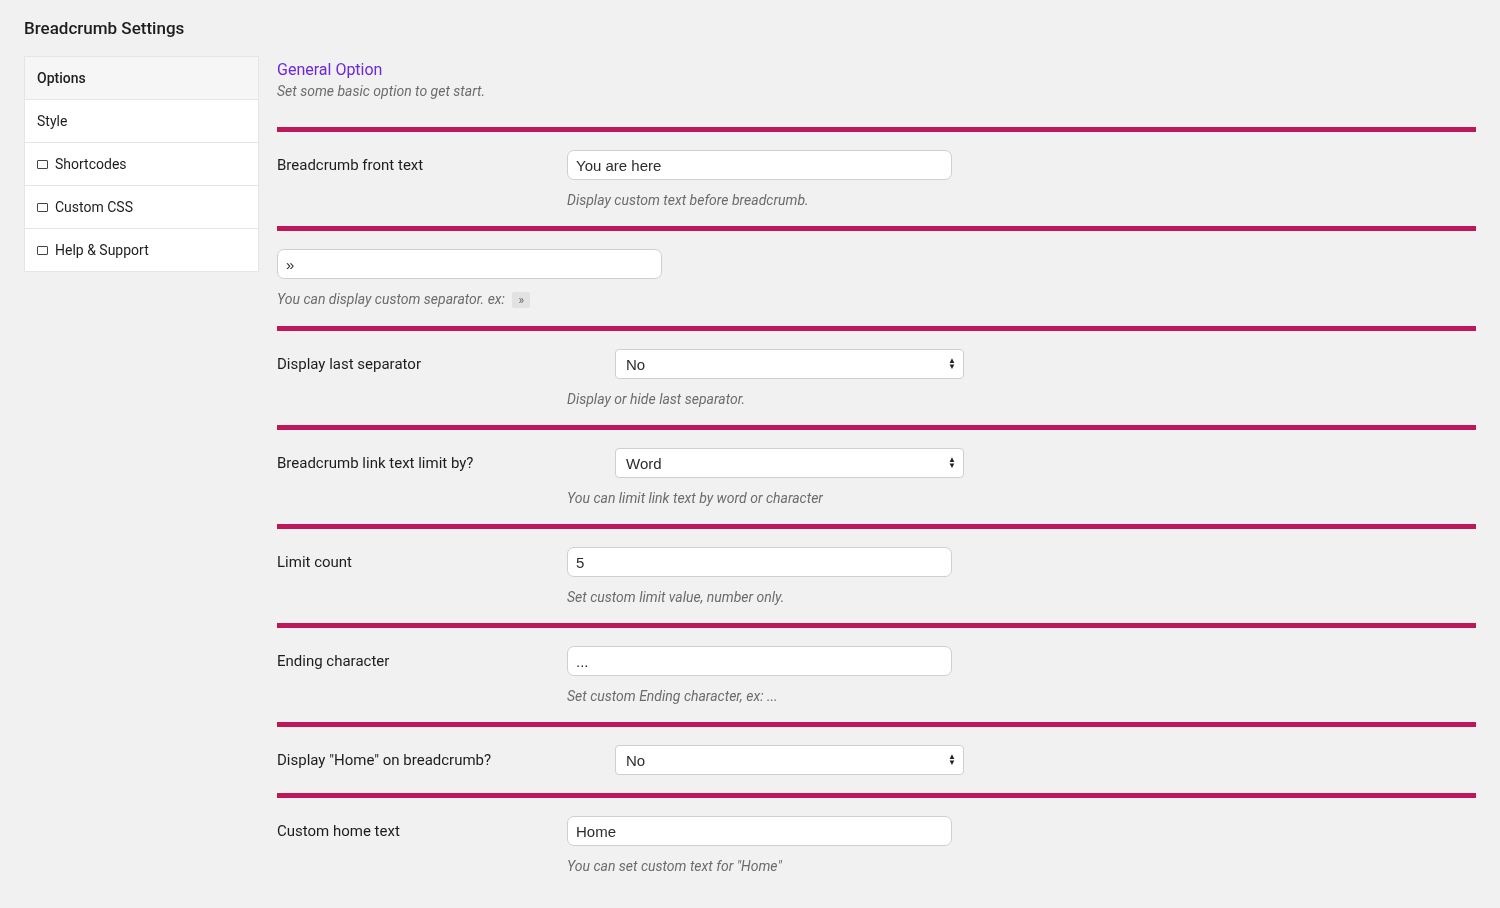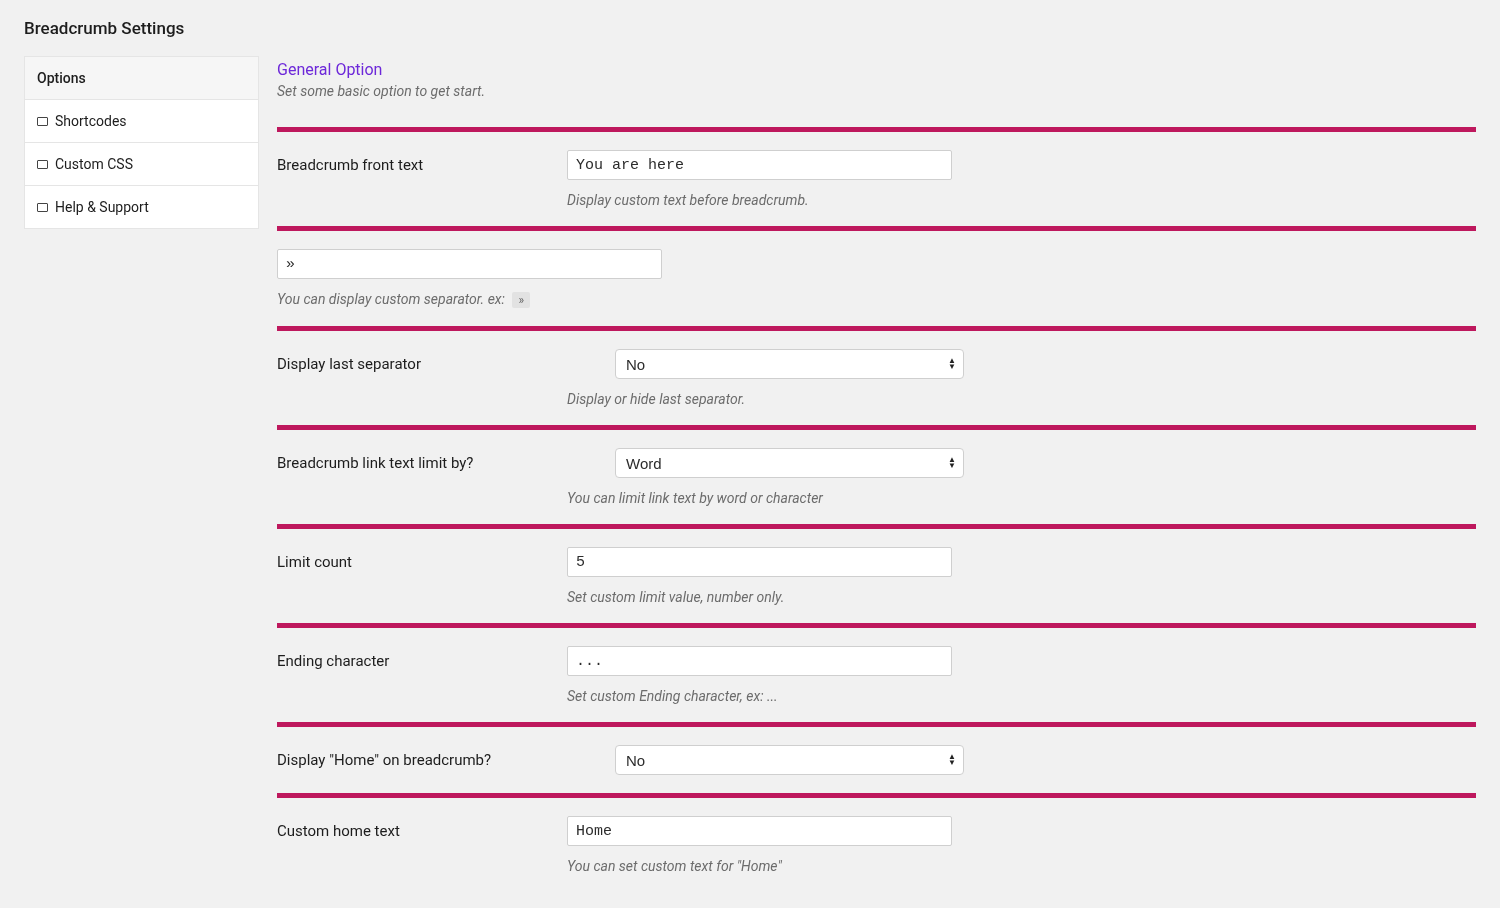--- a/index.html
+++ b/index.html
@@ -91,26 +91,25 @@
     color: #1d1d1d;
     padding-top: 6px;
   }
   .field-control {
     flex: 1;
   }
   .field-control input[type=text] {
     width: 385px;
     height: 30px;
     border: 1px solid #cfcfcf;
-    border-radius: 2px;
+    border-radius: 7px;
     background: #fff;
     padding: 4px 8px;
     font-size: 15px;
     color: #2c2c2c;
-    font-family: Liberation Mono, monospace;
   }
   .field-control .select-wrap {
     position: relative;
     width: 397px;
     padding-left: 48px;
   }
   .field-control select {
     width: 100%;
     height: 30px;
     border: 1px solid #cfcfcf;
@@ -159,20 +158,23 @@
   <h1 class="page-title">Breadcrumb Settings</h1>
 
   <div class="layout">
 
     <nav class="sidebar">
       <ul>
         <li class="active">
           <span>Options</span>
         </li>
         <li>
+          <span>Style</span>
+        </li>
+        <li>
           <span class="rect-icon"></span>
           <span>Shortcodes</span>
         </li>
         <li>
           <span class="rect-icon"></span>
           <span>Custom CSS</span>
         </li>
         <li>
           <span class="rect-icon"></span>
           <span>Help &amp; Support</span>

